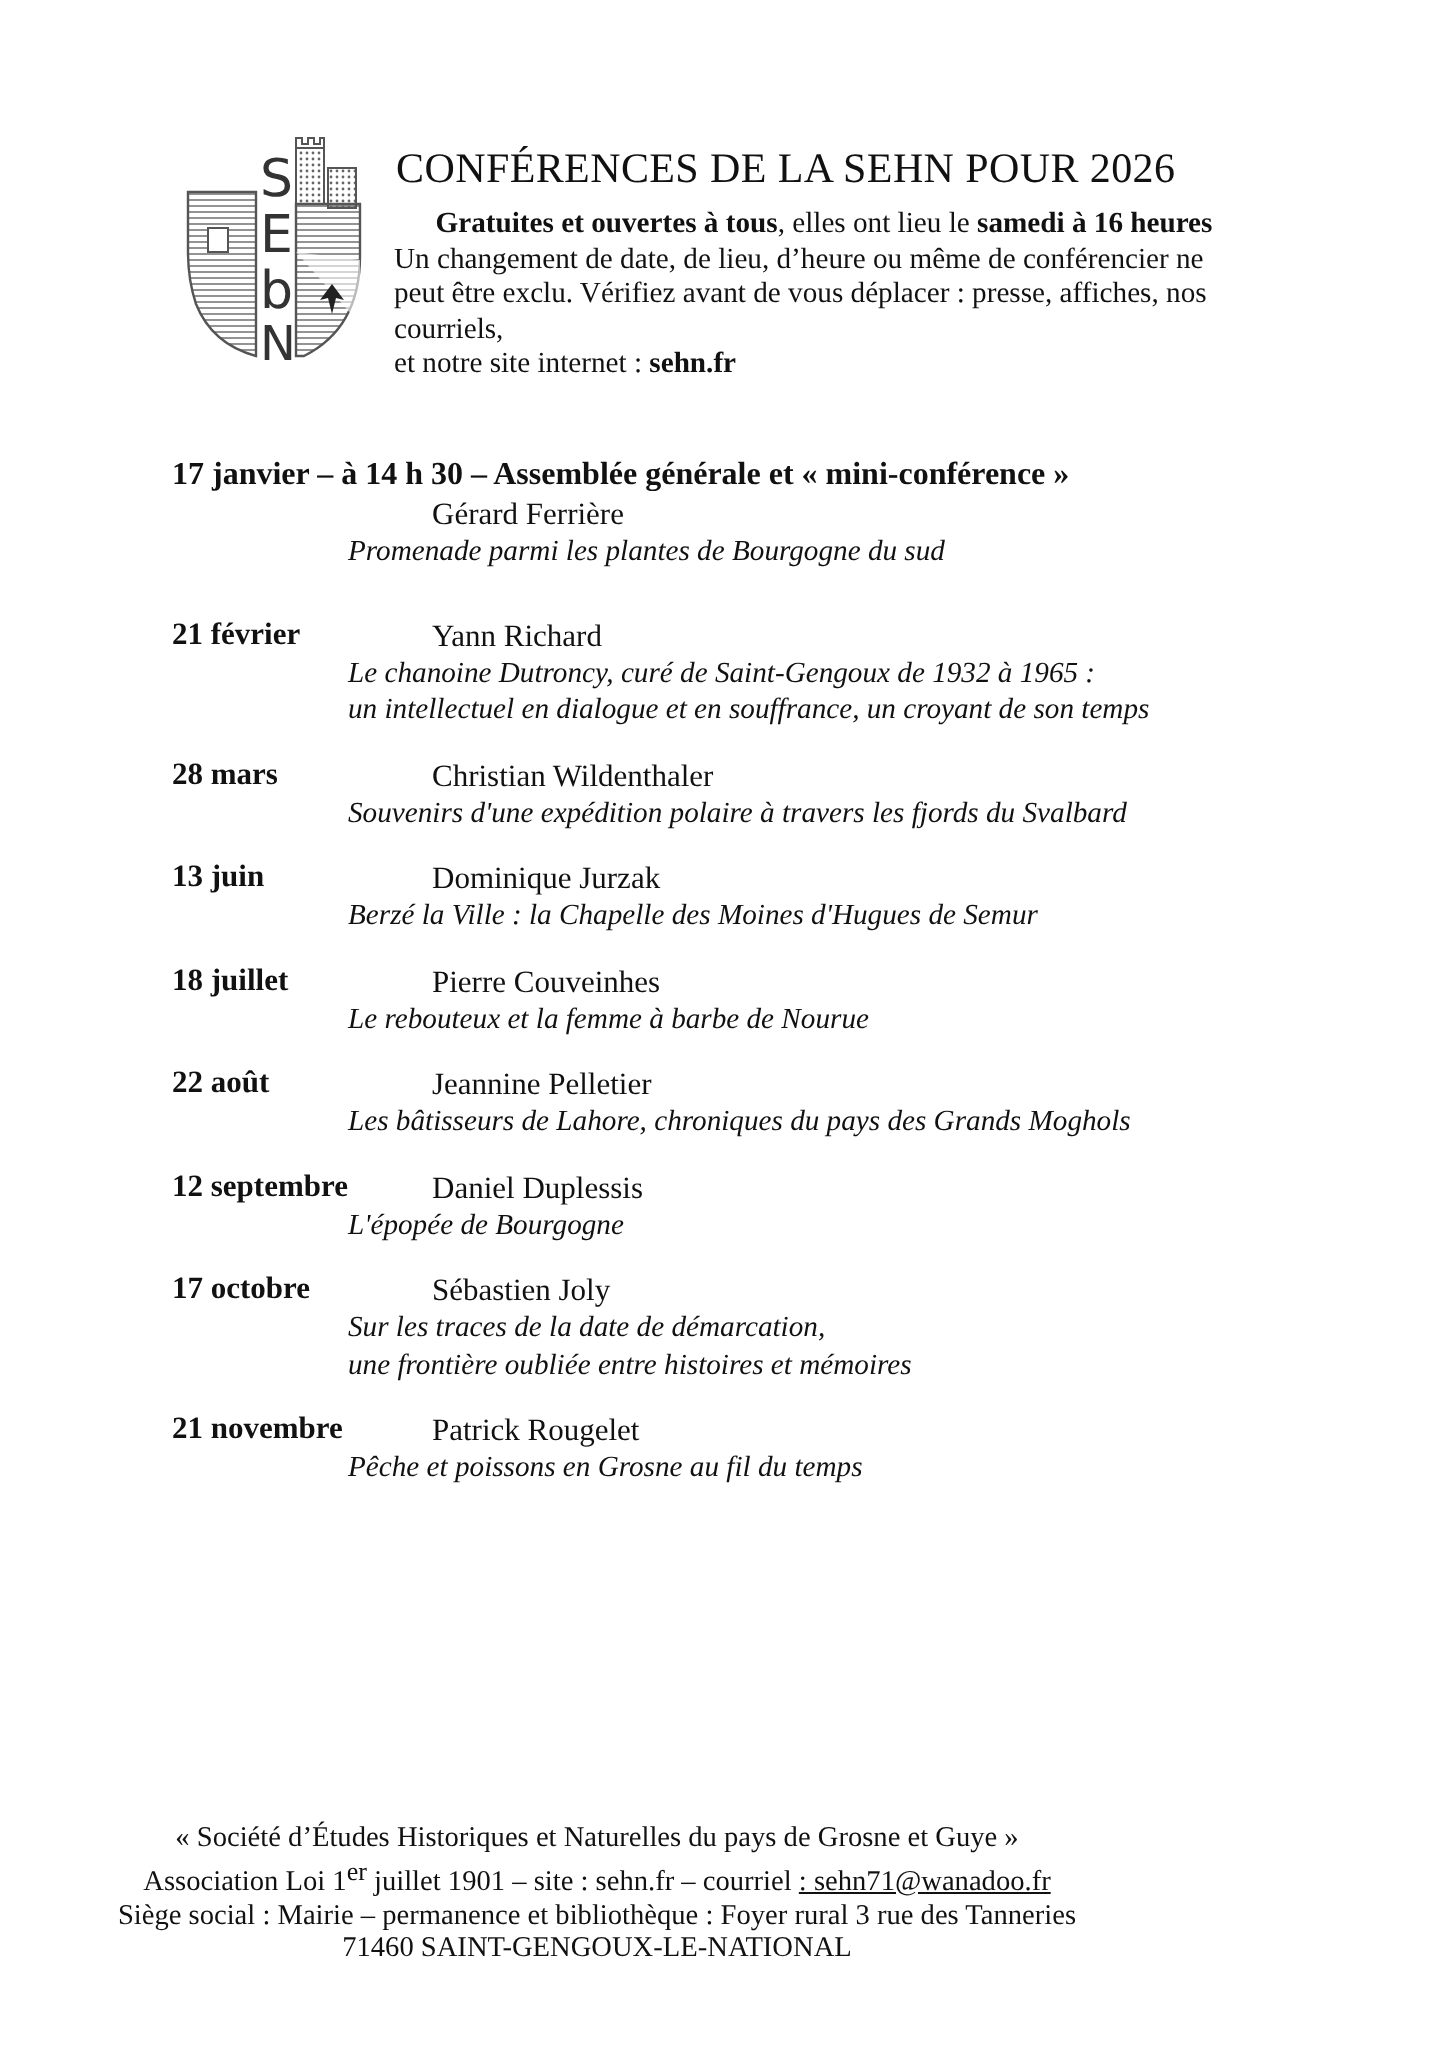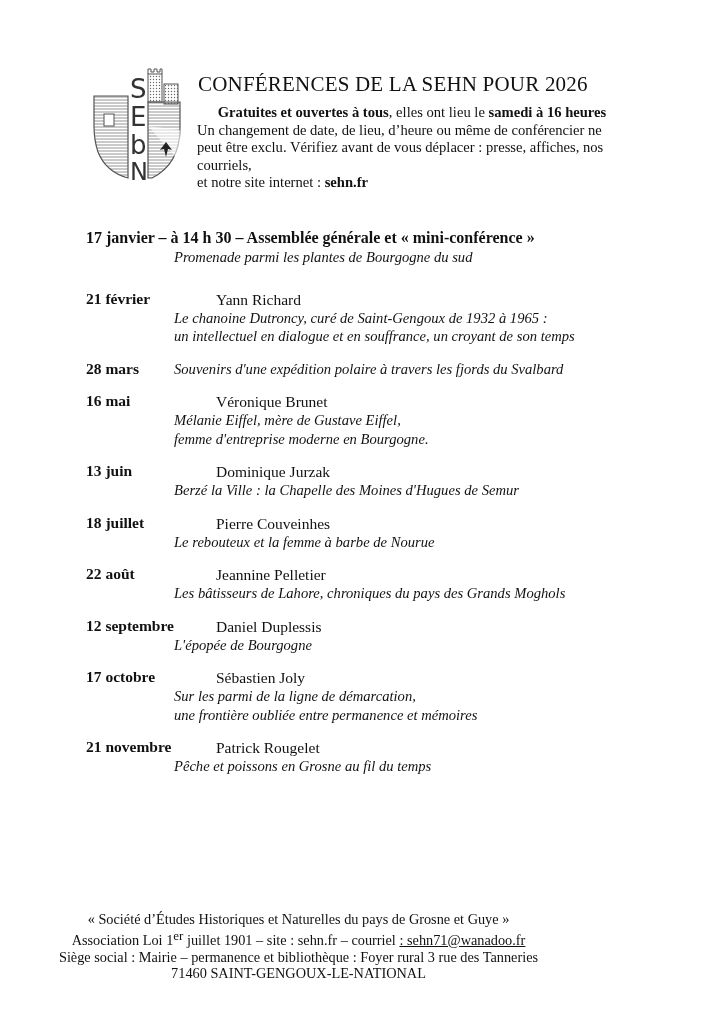--- a/index.html
+++ b/index.html
@@ -57,37 +57,33 @@
 
 <div class="intro">
   <span class="c"><b>Gratuites et ouvertes à tous</b><span>, elles ont lieu le </span><b>samedi à 16 heures</b></span>
   <span>Un changement de date, de lieu, d’heure ou même de conférencier ne peut être exclu. Vérifiez avant de vous déplacer : presse, affiches, nos courriels,</span><br>
   <span><span>et notre site internet : </span><b>sehn.fr</b></span>
 </div>
 
 <div class="events" id="events">
     <div class="ev first" style="margin-top: 0px;">
       <div class="date">17 janvier – à 14 h 30 – Assemblée générale et « mini-conférence »</div>
+      <div class="speaker">Gérard Ferrière</div>
       <div class="topic">Promenade parmi les plantes de Bourgogne du sud</div>
     </div>
     <div class="ev" style="margin-top: 23px;">
       <div class="date">21 février</div>
       <div class="speaker">Yann Richard</div>
       <div class="topic">Le chanoine Dutroncy, curé de Saint-Gengoux de 1932 à 1965 :</div>
       <div class="topic">un intellectuel en dialogue et en souffrance, un croyant de son temps</div>
     </div>
     <div class="ev" style="margin-top: 14px;">
       <div class="date">28 mars</div>
+      <div class="speaker">Christian Wildenthaler</div>
       <div class="topic">Souvenirs d'une expédition polaire à travers les fjords du Svalbard</div>
-    </div>
-    <div class="ev" style="margin-top: 14px;">
-      <div class="date">16 mai</div>
-      <div class="speaker">Véronique Brunet</div>
-      <div class="topic">Mélanie Eiffel, mère de Gustave Eiffel,</div>
-      <div class="topic">femme d'entreprise moderne en Bourgogne.</div>
     </div>
     <div class="ev" style="margin-top: 14px;">
       <div class="date">13 juin</div>
       <div class="speaker">Dominique Jurzak</div>
       <div class="topic">Berzé la Ville : la Chapelle des Moines d'Hugues de Semur</div>
     </div>
     <div class="ev" style="margin-top: 14px;">
       <div class="date">18 juillet</div>
       <div class="speaker">Pierre Couveinhes</div>
       <div class="topic">Le rebouteux et la femme à barbe de Nourue</div>
@@ -98,22 +94,22 @@
       <div class="topic">Les bâtisseurs de Lahore, chroniques du pays des Grands Moghols</div>
     </div>
     <div class="ev" style="margin-top: 14px;">
       <div class="date">12 septembre</div>
       <div class="speaker">Daniel Duplessis</div>
       <div class="topic">L'épopée de Bourgogne</div>
     </div>
     <div class="ev" style="margin-top: 14px;">
       <div class="date">17 octobre</div>
       <div class="speaker">Sébastien Joly</div>
-      <div class="topic">Sur les parmi de la ligne de démarcation,</div>
-      <div class="topic">une frontière oubliée entre permanence et mémoires</div>
+      <div class="topic">Sur les traces de la date de démarcation,</div>
+      <div class="topic">une frontière oubliée entre histoires et mémoires</div>
     </div>
     <div class="ev" style="margin-top: 14px;">
       <div class="date">21 novembre</div>
       <div class="speaker">Patrick Rougelet</div>
       <div class="topic">Pêche et poissons en Grosne au fil du temps</div>
     </div>
   </div>
 
 <div class="footer">
   <div>« Société d’Études Historiques et Naturelles du pays de Grosne et Guye »</div>

